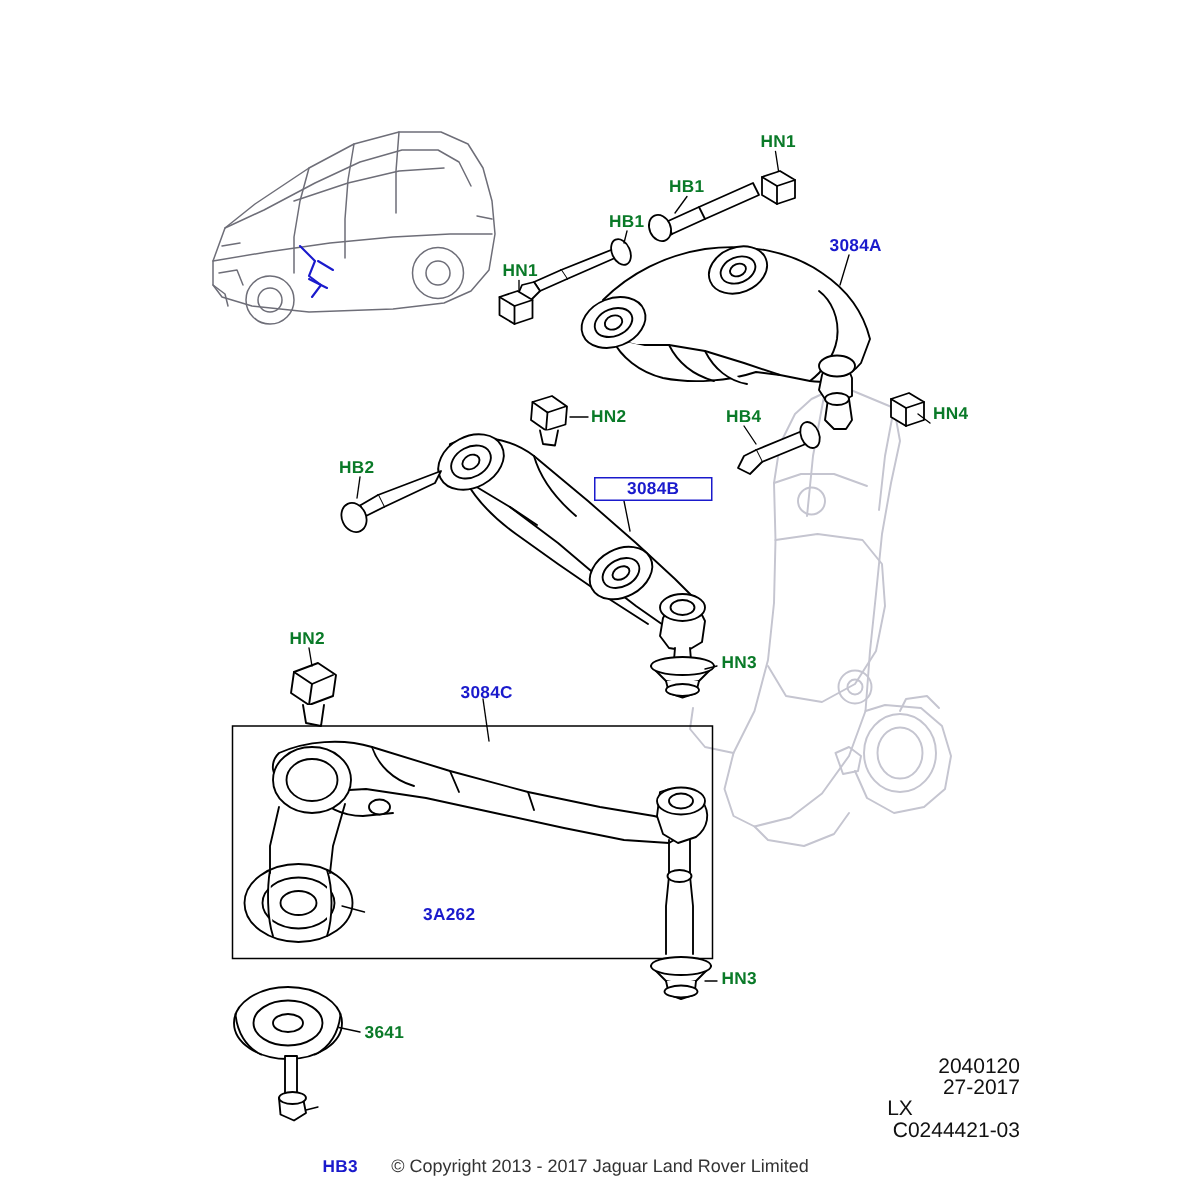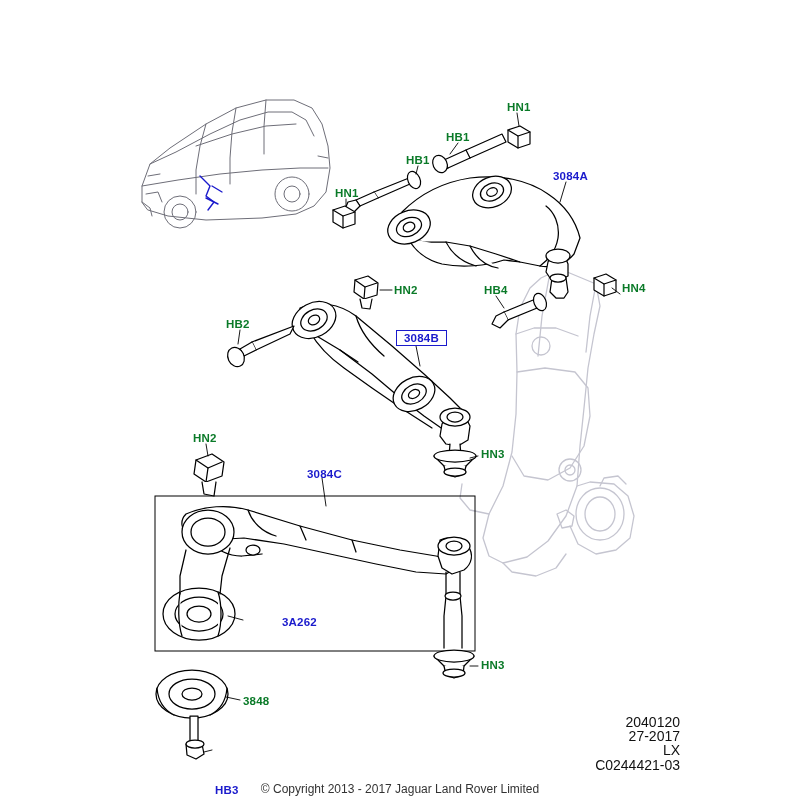--- a/index.html
+++ b/index.html
@@ -9,21 +9,21 @@
   }
   body {
     width: 800px;
     height: 800px;
     font-family: "Liberation Sans", sans-serif;
     position: relative;
     overflow: hidden;
   }
   #diagram-root {
     position: absolute;
-    left: 0; top: 16px;
+    left: 0; top: 4px;
     width: 800px;
     height: 785px;
   }
   svg.layer {
     position: absolute;
     left: 0; top: 0;
     width: 800px;
     height: 800px;
   }
   .label {
@@ -32,21 +32,21 @@
     font-size: 11.5px;
     font-weight: bold;
     white-space: nowrap;
     letter-spacing: 0.2px;
   }
   .label.green { color: #0a7a28; }
   .label.blue  { color: #1a1acc; }
   .label.boxed {
     color: #1a1acc;
     border: 1px solid #1a1acc;
-    padding: 1px 7px;
+    padding: 1px 21px;
     background: #ffffff;
   }
   .footer {
     position: absolute;
     font-family: "Liberation Sans", sans-serif;
     font-size: 14px;
     color: #111111;
     white-space: nowrap;
     text-align: right;
   }
@@ -314,23 +314,23 @@
   <div class="label green" style="left:394px; top:268px;">HN2</div>
   <div class="label green" style="left:484px; top:268px;">HB4</div>
   <div class="label green" style="left:622px; top:266px;">HN4</div>
   <div class="label green" style="left:226px; top:302px;">HB2</div>
   <div class="label boxed" style="left:396px; top:314px;">3084B</div>
   <div class="label green" style="left:481px; top:432px;">HN3</div>
   <div class="label green" style="left:193px; top:416px;">HN2</div>
   <div class="label blue" style="left:307px; top:452px;">3084C</div>
   <div class="label blue" style="left:246px; top:600px;margin-left:36px;">3A262</div>
   <div class="label green" style="left:481px; top:643px;">HN3</div>
-  <div class="label green" style="left:243px; top:679px;">3848</div>
+  <div class="label green" style="left:243px; top:679px;">3641</div>
   <div class="label blue" style="left:215px; top:729px;margin-top:39px;">HB3</div>
 
   <div class="footer" style="left:520px; top:698px; width:160px;">2040120</div>
   <div class="footer" style="left:520px; top:712px; width:160px;">27-2017</div>
-  <div class="footer" style="left:520px; top:726px; width:160px;">LX</div>
+  <div class="footer" style="left:520px; top:726px; width:160px;text-align:center;">LX</div>
   <div class="footer" style="left:520px; top:741px; width:160px;">C0244421-03</div>
 
   <div class="copyright" style="top:766px;">© Copyright 2013 - 2017 Jaguar Land Rover Limited</div>
 
 </div>
 
 </body></html>

